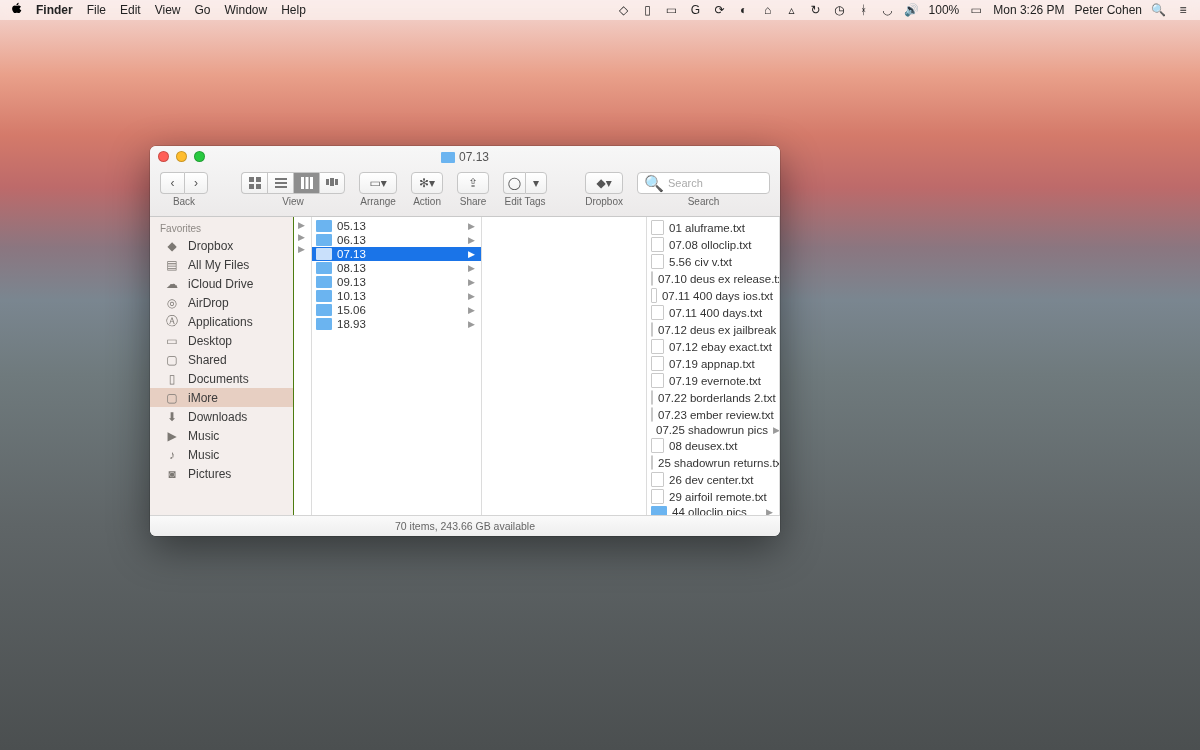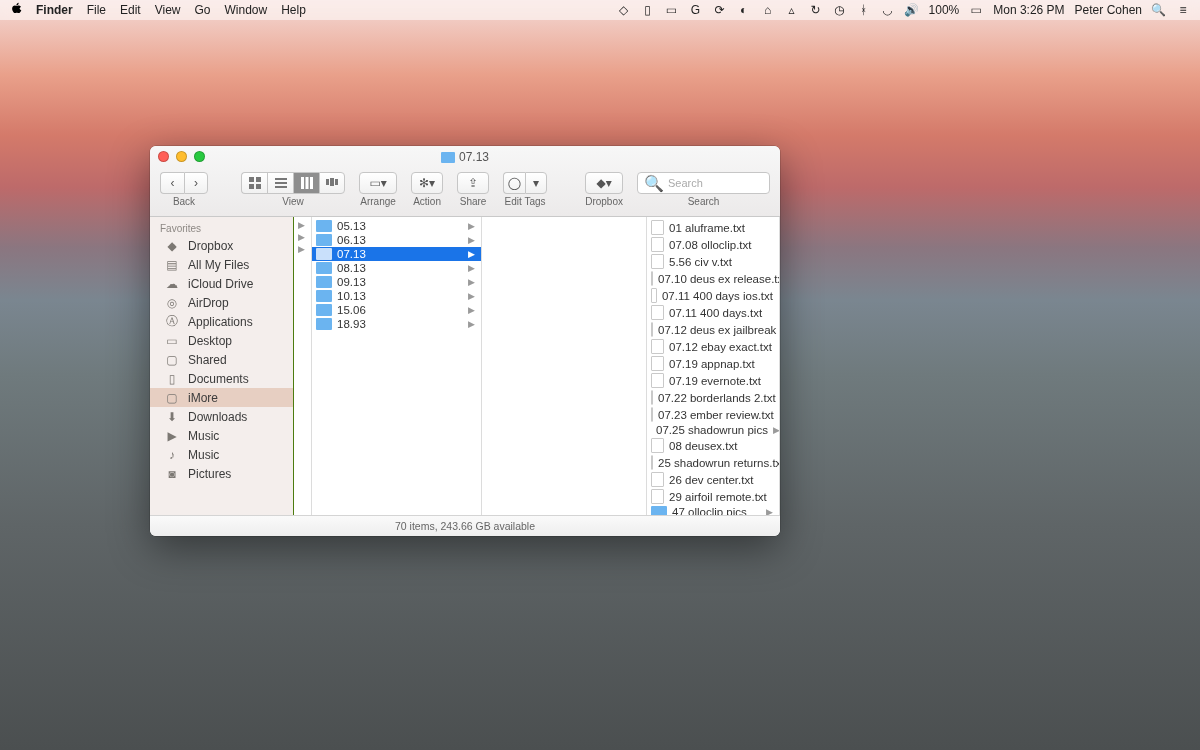--- a/index.html
+++ b/index.html
@@ -436,21 +436,21 @@
           <div class="row">
             <span class="file"></span>
             <span>26 dev center.txt</span>
           </div>
           <div class="row">
             <span class="file"></span>
             <span>29 airfoil remote.txt</span>
           </div>
           <div class="row">
             <span class="folder"></span>
-            <span>47 olloclip pics</span>
+            <span>44 olloclip pics</span>
             <span class="arrow">▶</span>
           </div>
         </div>
     </div>
   </div>
 
   <div class="statusbar">
     <span>70 items, 243.66 GB available</span>
   </div>
 </div>

